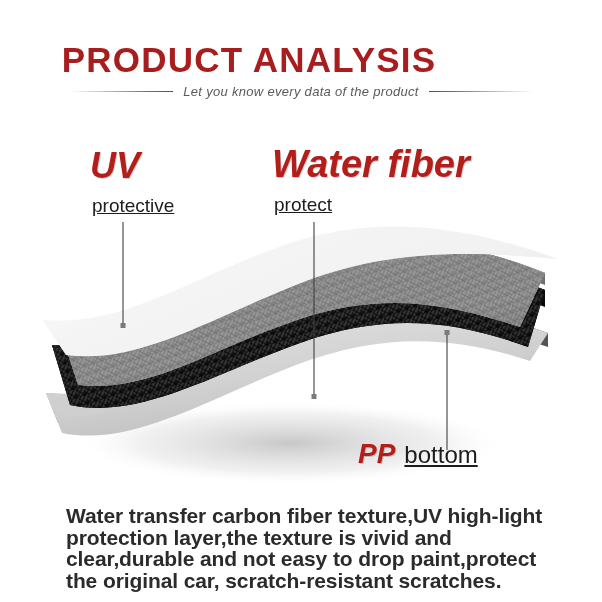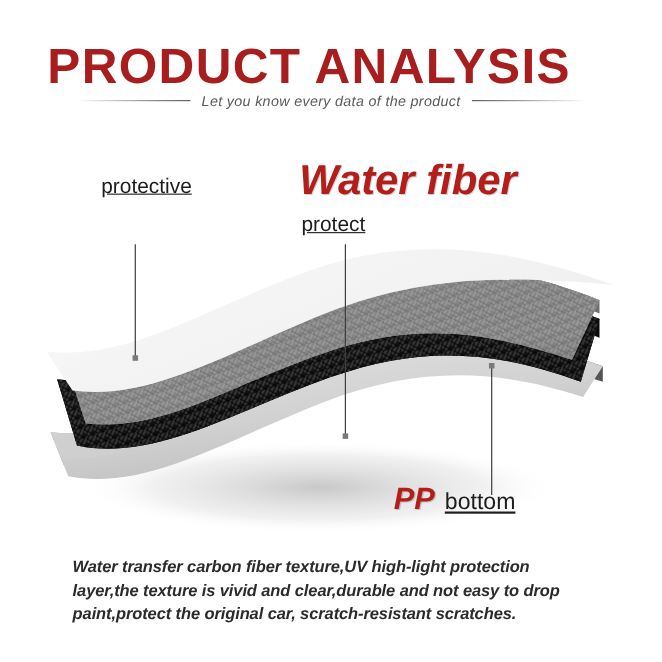--- a/index.html
+++ b/index.html
@@ -30,26 +30,25 @@
     height: 112px;
   }
   #page-title {
     position: absolute;
     left: 0;
     top: 40px;
     width: 498px;
     text-align: center;
     font-family: "Liberation Sans", sans-serif;
     font-weight: bold;
-    font-size: 45px;
+    font-size: 35px;
     letter-spacing: 1.2px;
     color: #a81d1d;
     line-height: 40px;
     white-space: nowrap;
-    padding-left: 32px;
   }
   #subtitle-row {
     position: absolute;
     left: 0;
     top: 84px;
     width: 602px;
     display: flex;
     align-items: center;
     justify-content: center;
     gap: 10px;
@@ -111,44 +110,43 @@
   #callout-carbon .sub { margin-top: 12px; margin-left: 2px; }
 
   #callout-pp {
     left: 358px;
     top: 440px;
     display: flex;
     align-items: baseline;
     gap: 9px;
   }
   #callout-pp .kw { font-size: 28px; }
-  #callout-pp .sub { font-size: 21px; }
+  #callout-pp .sub { font-size: 24px; }
 
   
   #illustration {
     position: absolute;
     left: 0;
     top: 215px;
     width: 602px;
     height: 275px;
   }
 
   
   #description {
     position: absolute;
     left: 66px;
     top: 505px;
     width: 478px;
     font-family: "Liberation Sans", sans-serif;
     font-weight: bold;
-    font-size: 15px;
+    font-size: 21px;
     line-height: 21.5px;
     color: #2b2b2b;
     letter-spacing: -0.1px;
-    font-style: italic;
   }
 </style>
 </head>
 <body>
 
 <div id="page">
 
   <div id="header">
     <div id="page-title">PRODUCT ANALYSIS</div>
 
@@ -260,20 +258,21 @@
 
       <line x1="314" y1="7" x2="314" y2="182"></line>
       <rect x="311.5" y="179" width="5" height="5" fill="#7a7a7a" stroke="none"></rect>
 
       <line x1="447" y1="118" x2="447" y2="235"></line>
       <rect x="444.5" y="115" width="5" height="5" fill="#7a7a7a" stroke="none"></rect>
     </g>
   </svg>
 
   <div class="callout" id="callout-uv">
+    <div class="kw">UV</div>
     <div class="sub">protective</div>
   </div>
 
   <div class="callout" id="callout-carbon">
     <div class="kw">Water fiber</div>
     <div class="sub">protect</div>
   </div>
 
   <div class="callout" id="callout-pp">
     <div class="kw">PP</div>

